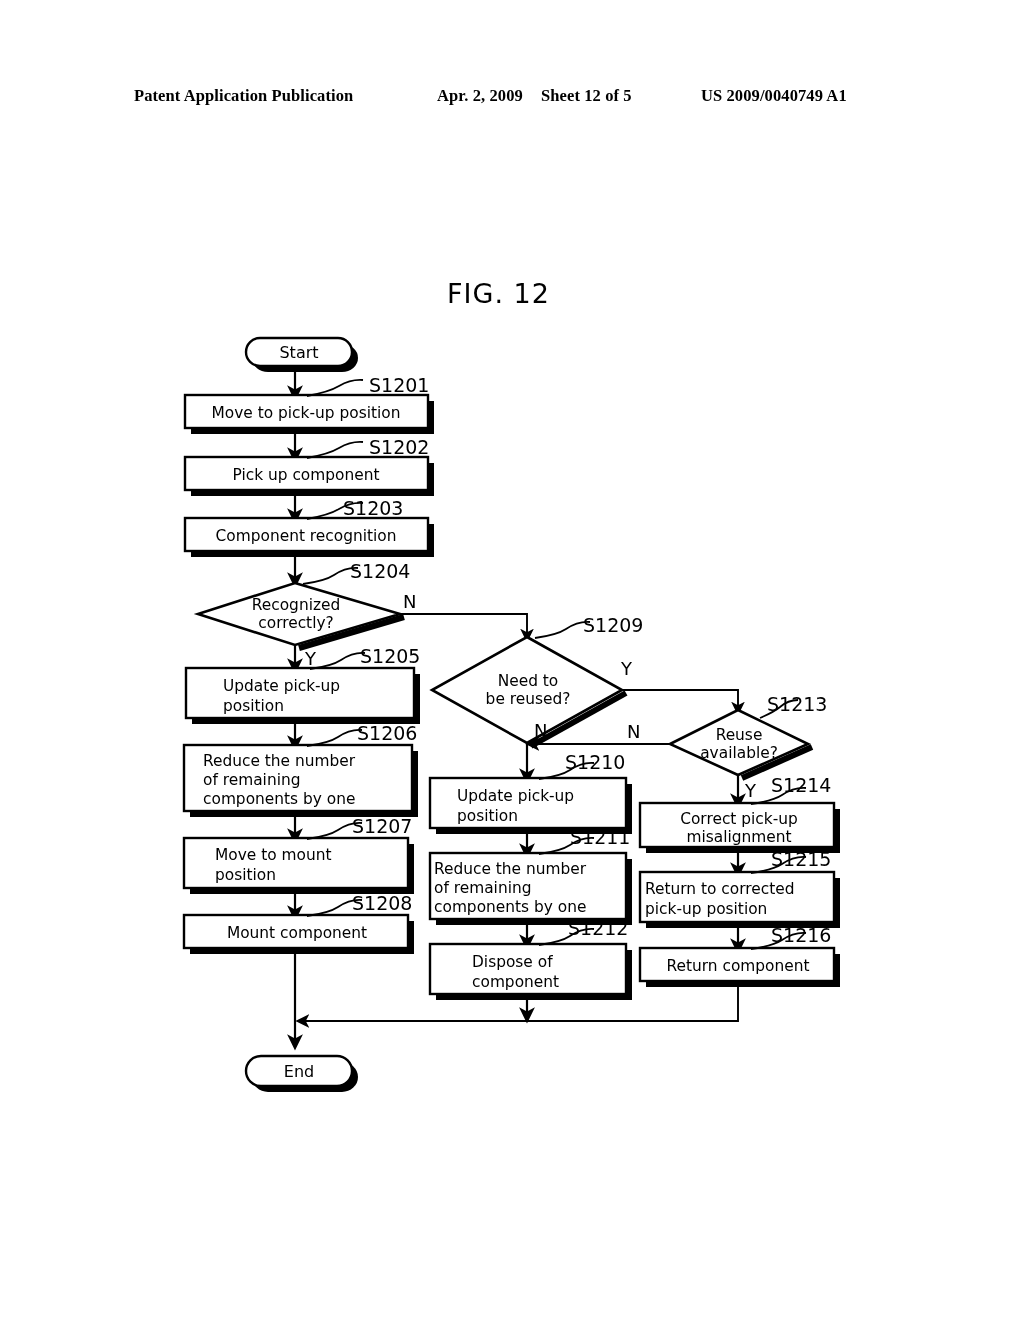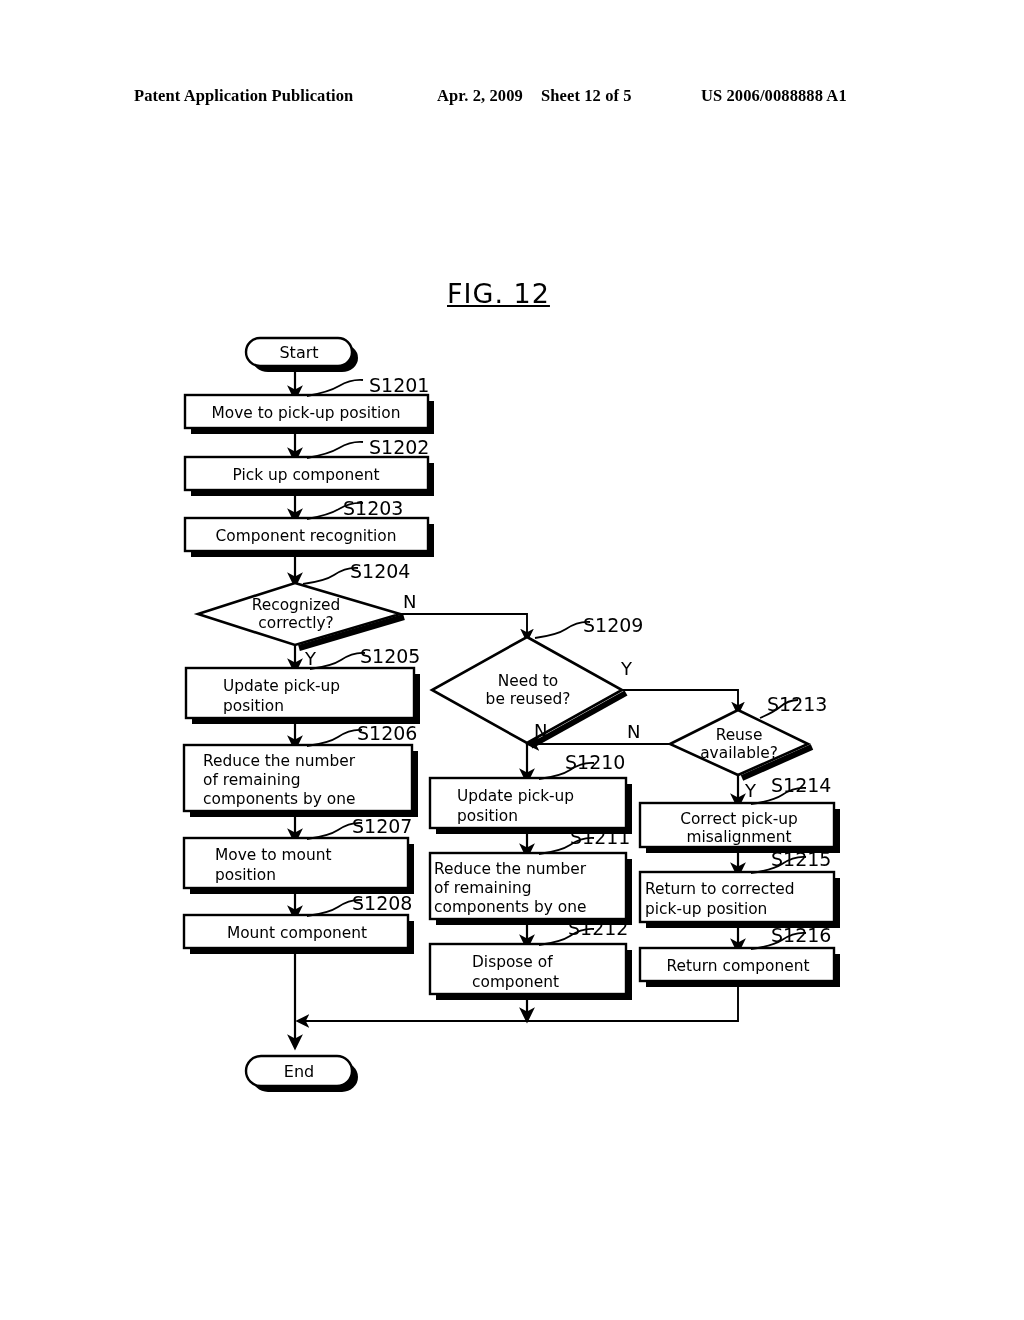--- a/index.html
+++ b/index.html
@@ -42,21 +42,20 @@
 
   
   .fig-title {
     position: absolute;
     left: 447px;
     top: 278px;
     font-family: "DejaVu Sans", sans-serif;
     font-size: 27px;
     letter-spacing: 1px;
     white-space: nowrap;
-    text-decoration: underline;
   }
 
   
   #flow {
     position: absolute;
     left: 0;
     top: 0;
   }
   .node-text {
     font-family: "DejaVu Sans", sans-serif;
@@ -86,21 +85,21 @@
 </style>
 </head>
 <body>
 
 <div id="page">
 
   <div class="header">
     <span class="h-pub">Patent Application Publication</span>
     <span class="h-date">Apr. 2, 2009</span>
     <span class="h-sheet">Sheet 12 of 5</span>
-    <span class="h-num">US 2006/0088888 A1</span>
+    <span class="h-num">US 2009/0040749 A1</span>
   </div>
 
   <div class="fig-title">FIG. 12</div>
 
   <svg id="flow" width="1024" height="1320" viewBox="0 0 1024 1320">
 
     <defs>
       <marker id="ah" markerWidth="9" markerHeight="9" refX="4.4" refY="4.2" orient="auto" markerUnits="strokeWidth">
         <path d="M0,0.6 L7.4,4.2 L0,7.8 L1.9,4.2 Z" fill="#000"></path>
       </marker>

